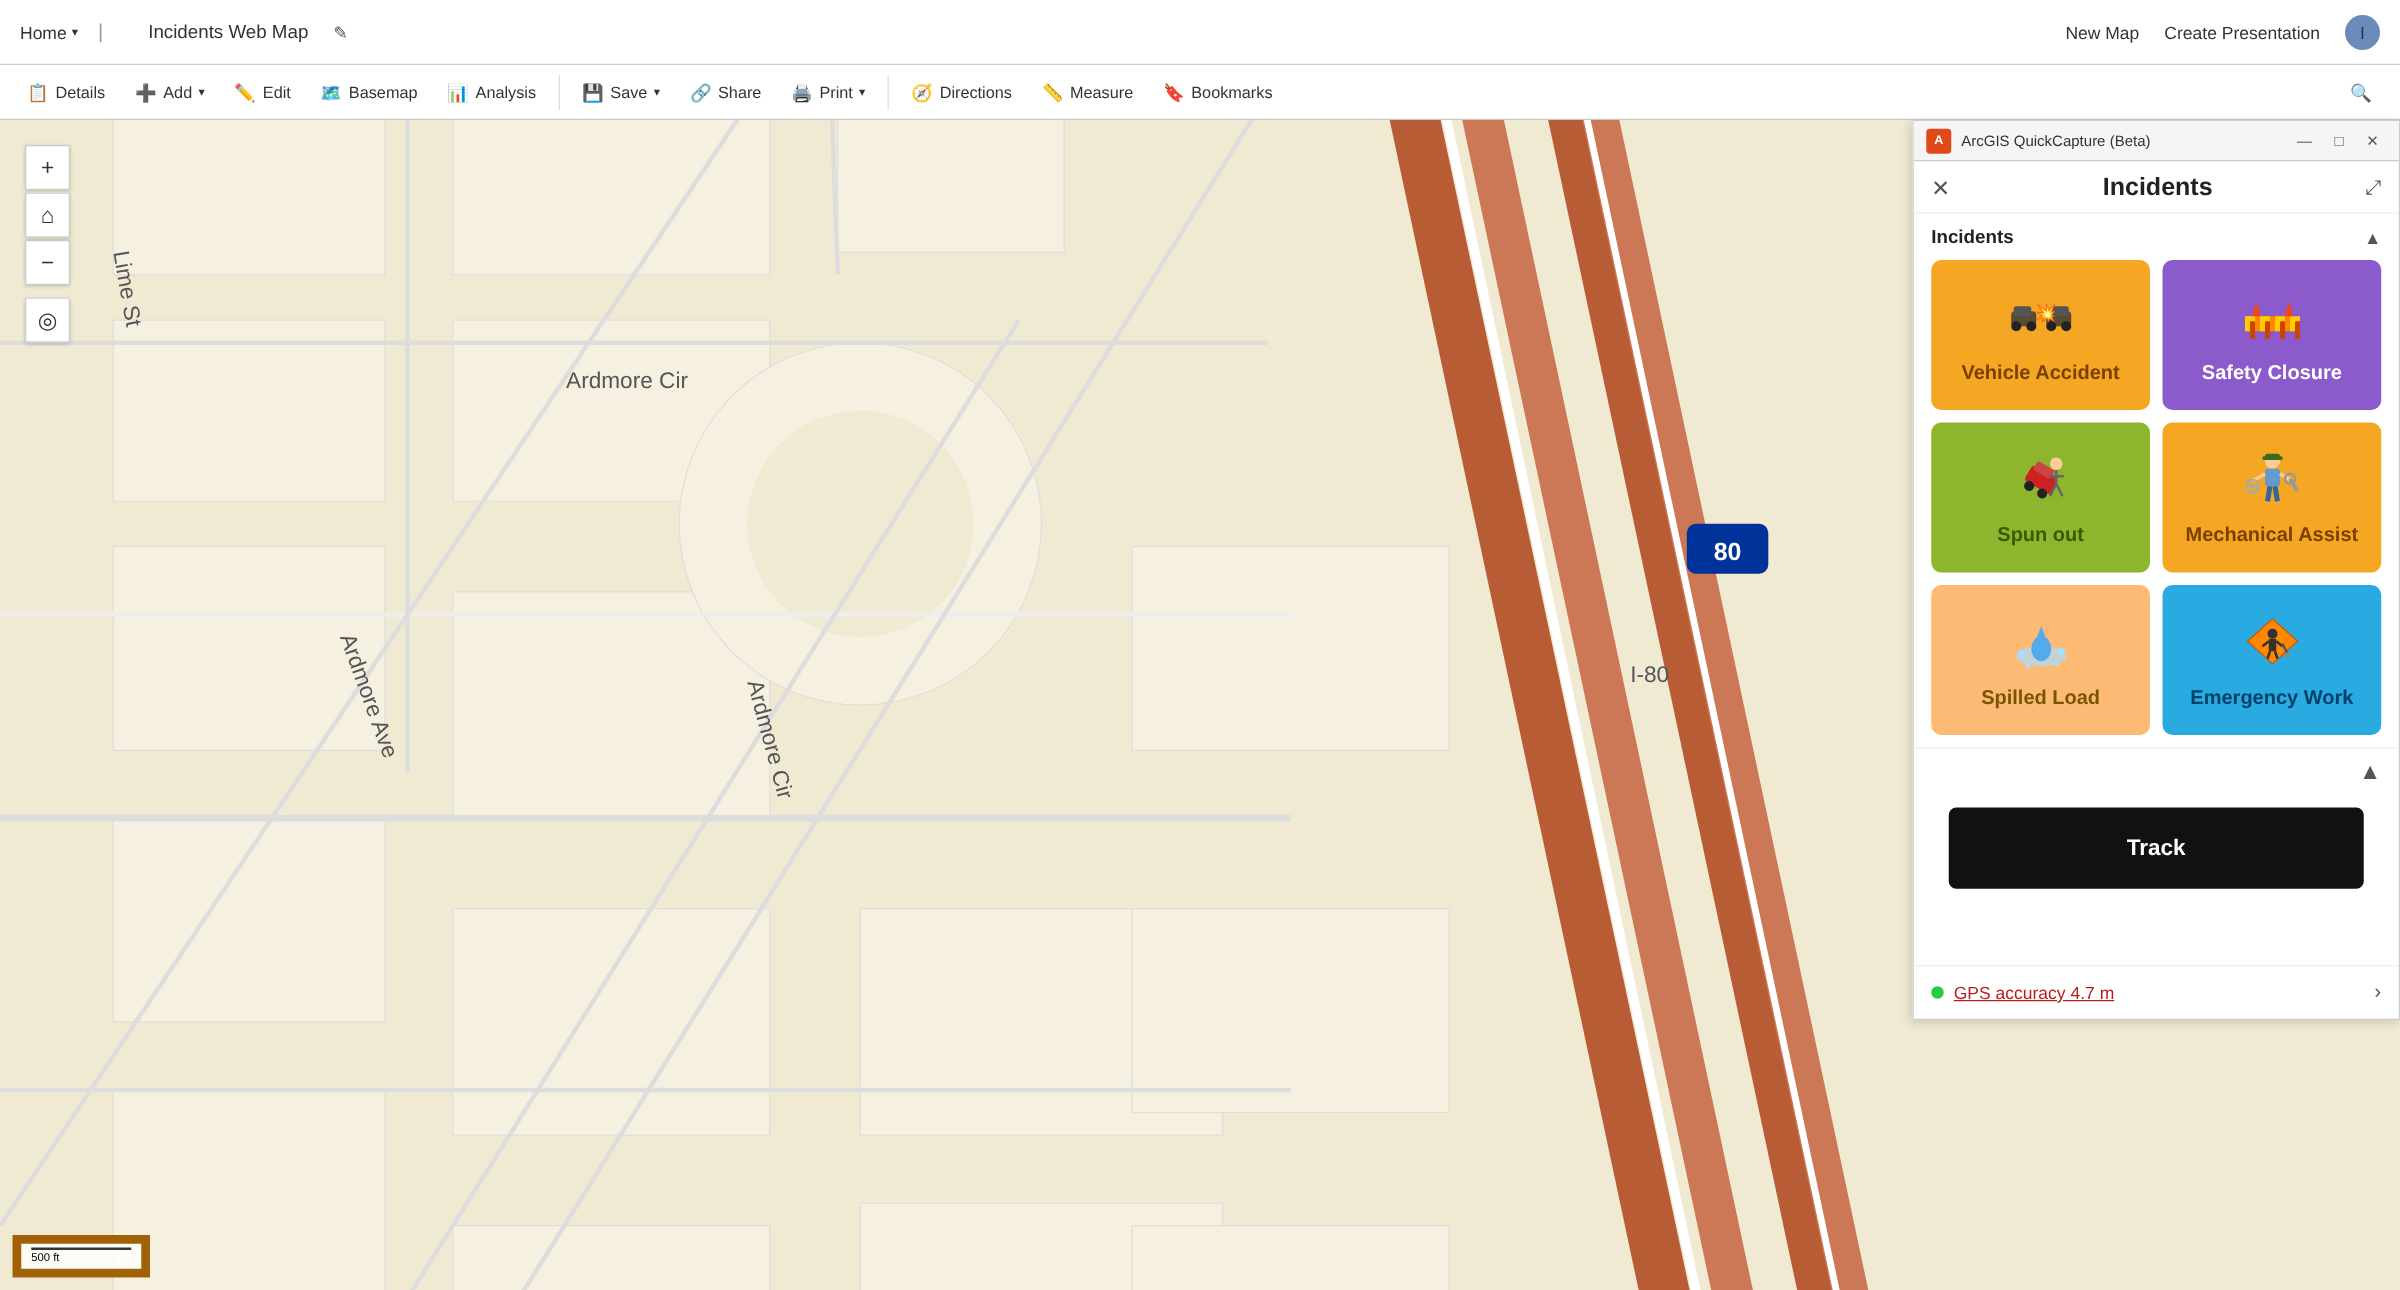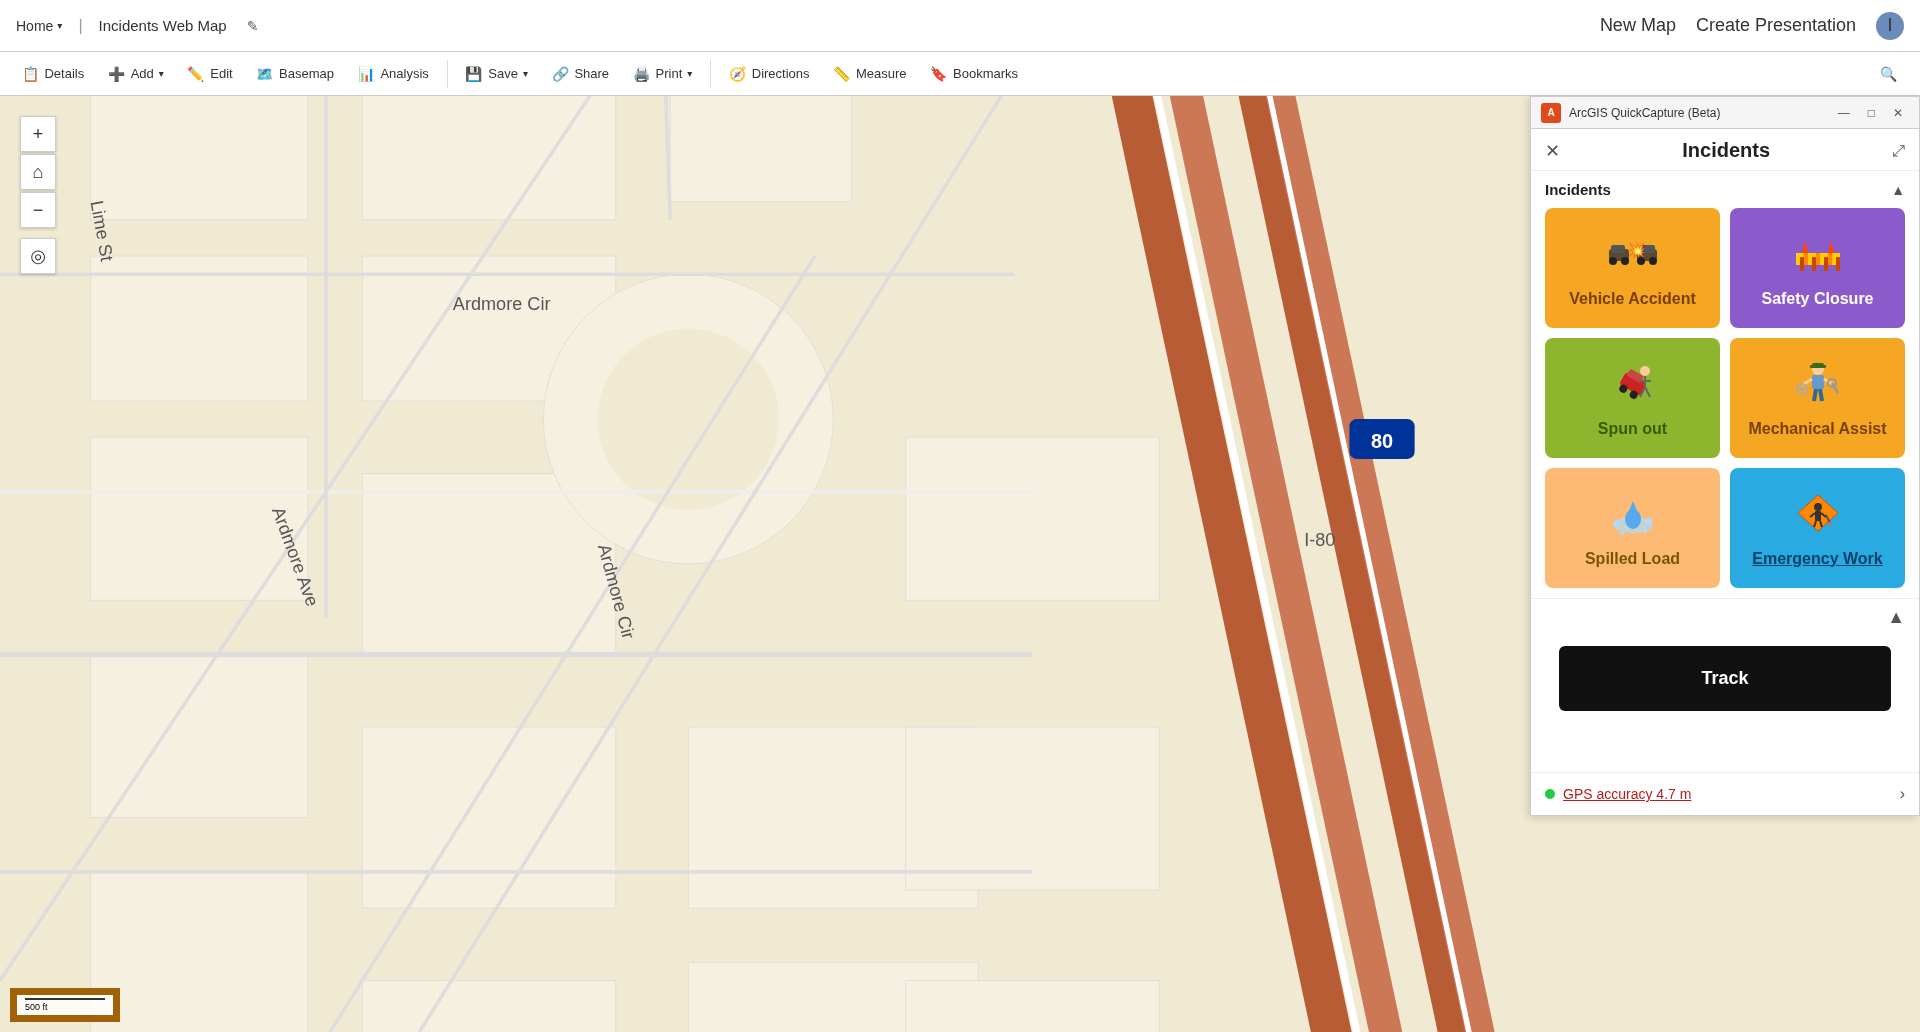--- a/index.html
+++ b/index.html
@@ -6,24 +6,24 @@
     body { font-family: 'Segoe UI', Arial, sans-serif; width: 1920px; height: 1032px; overflow: hidden; background: #e8e0c8; position: relative; }
 
     
     #topbar {
       position: absolute; top: 0; left: 0; right: 0; height: 52px;
       background: #fff; border-bottom: 1px solid #ccc;
       display: flex; align-items: center; padding: 0 16px; gap: 16px; z-index: 100;
     }
     #topbar .home-btn { font-size: 14px; color: #333; cursor: pointer; display: flex; align-items: center; gap: 4px; }
     #topbar .separator { color: #999; font-size: 16px; }
-    #topbar .map-title { font-size: 15px; color: #333; font-weight: 500; }
+    #topbar .map-title { font-size: 15px; color: #333; font-weight: 500; margin-left: 20px; }
     #topbar .edit-icon { color: #555; cursor: pointer; font-size: 14px; margin-left: 4px; }
     #topbar .right-actions { margin-left: auto; display: flex; align-items: center; gap: 20px; }
-    #topbar .right-actions span { font-size: 18px; color: #333; cursor: pointer; }
+    #topbar .right-actions span { font-size: 14px; color: #333; cursor: pointer; }
     #topbar .user-avatar { width: 28px; height: 28px; border-radius: 50%; background: #6b8cba; display: flex; align-items: center; justify-content: center; color: white; font-size: 12px; }
 
     
     #toolbar {
       position: absolute; top: 52px; left: 0; right: 0; height: 44px;
       background: #fff; border-bottom: 1px solid #ccc;
       display: flex; align-items: center; padding: 0 12px; gap: 4px; z-index: 100;
     }
     .tool-btn {
       display: flex; align-items: center; gap: 5px; padding: 5px 10px;
@@ -112,21 +112,21 @@
     .btn-vehicle .btn-label { color: #7a4000; }
     .btn-spunout { background: #8db52e; }
     .btn-spunout .btn-label { color: #3a5a00; }
     .btn-safety { background: #8b5bcc; }
     .btn-safety .btn-label { color: #fff; }
     .btn-mechanical { background: #f5a623; }
     .btn-mechanical .btn-label { color: #7a4000; }
     .btn-spilled { background: #fdba74; }
     .btn-spilled .btn-label { color: #7a5500; }
     .btn-emergency { background: #29abe2; }
-    .btn-emergency .btn-label { color: #00406b; text-decoration: underline; }
+    .btn-emergency .btn-label { color: #00406b; }
 
     
     #qc-scroll-area { padding: 8px 14px; display: flex; align-items: center; justify-content: flex-end; }
     #qc-scroll-area .scroll-arrow { font-size: 18px; color: #555; cursor: pointer; }
 
     
     #qc-track-section { padding: 10px 28px; flex: 1; display: flex; flex-direction: column; gap: 10px; }
     #track-btn {
       background: #111; color: #fff; font-size: 18px; font-weight: bold;
       padding: 22px; text-align: center; border-radius: 6px; cursor: pointer;

